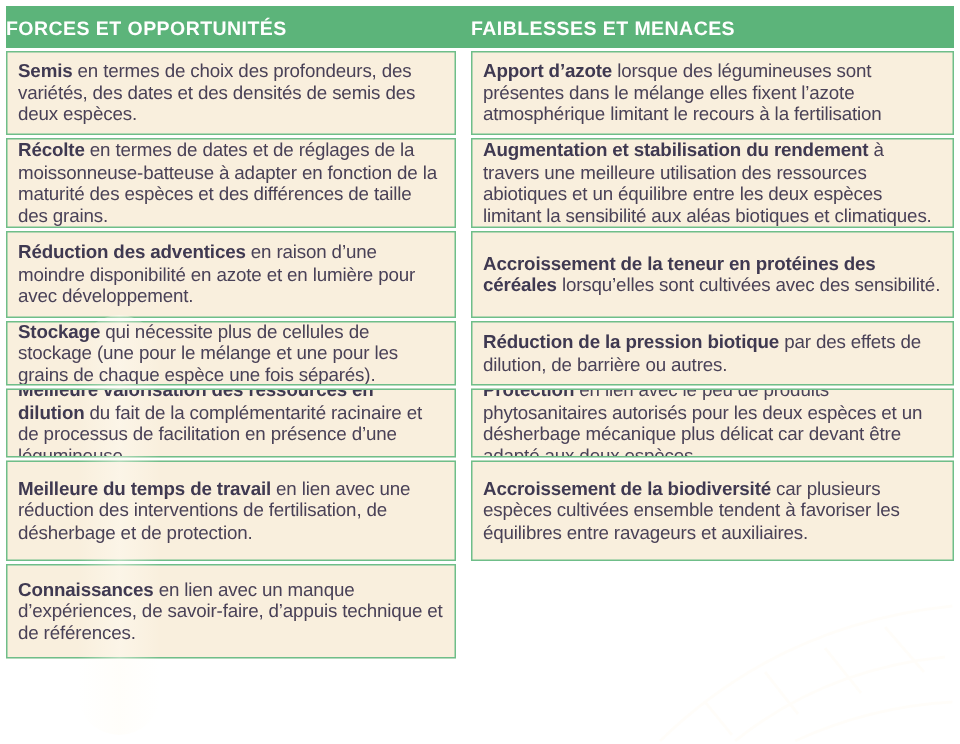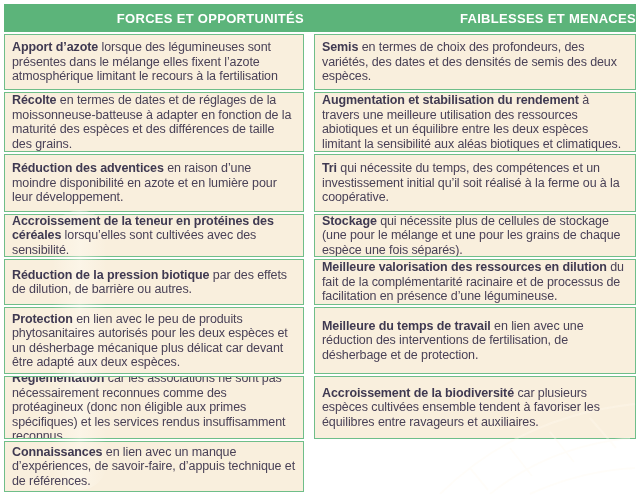--- a/index.html
+++ b/index.html
@@ -24,21 +24,21 @@
   }
   .hdr {
     grid-column: 1 / -1;
     background: #5cb47a;
     display: grid;
     grid-template-columns: 300px 1fr;
     column-gap: 10px;
     align-items: center;
   }
   .hdr-title {
-    text-align: right;
+    text-align: left;
     color: #ffffff;
     font-weight: bold;
     font-size: 13px;
     letter-spacing: 0.3px;
   }
   .cell {
     background: #f9efdd;
     border: 1px solid #6fbe89;
     display: flex;
     align-items: center;
@@ -73,38 +73,35 @@
 
 <div class="canvas">
   <div class="grid">
 
     <div class="hdr">
       <div class="hdr-title">FORCES ET OPPORTUNITÉS</div>
       <div class="hdr-title">FAIBLESSES ET MENACES</div>
     </div>
 
     <div class="cell">
-        <p><span class="lead">Apport d’azote</span><span> lorsque des légumineuses sont présentes dans le mélange elles fixent l’azote atmosphérique limitant le recours à la fertilisation</span></p>
+        <p><span class="lead">Semis</span><span> en termes de choix des profondeurs, des variétés, des dates et des densités de semis des deux espèces.</span></p>
       </div>
     <div class="cell">
-        <p><span class="lead">Semis</span><span> en termes de choix des profondeurs, des variétés, des dates et des densités de semis des deux espèces.</span></p>
+        <p><span class="lead">Apport d’azote</span><span> lorsque des légumineuses sont présentes dans le mélange elles fixent l’azote atmosphérique limitant le recours à la fertilisation</span></p>
       </div>
 
     <div class="cell">
         <p><span class="lead">Récolte</span><span> en termes de dates et de réglages de la moissonneuse-batteuse à adapter en fonction de la maturité des espèces et des différences de taille des grains.</span></p>
       </div>
     <div class="cell">
         <p><span class="lead">Augmentation et stabilisation du rendement</span><span> à travers une meilleure utilisation des ressources abiotiques et un équilibre entre les deux espèces limitant la sensibilité aux aléas biotiques et climatiques.</span></p>
       </div>
 
     <div class="cell">
-        <p><span class="lead">Réduction des adventices</span><span> en raison d’une moindre disponibilité en azote et en lumière pour leur développement.</span></p>
-      </div>
-    <div class="cell">
-        <p><span class="lead">Tri</span><span> qui nécessite du temps, des compétences et un investissement initial qu’il soit réalisé à la ferme ou à la coopérative.</span></p>
+        <p><span class="lead">Réduction des adventices</span><span> en raison d’une moindre disponibilité en azote et en lumière pour avec développement.</span></p>
       </div>
 
     <div class="cell">
         <p><span class="lead">Accroissement de la teneur en protéines des céréales</span><span> lorsqu’elles sont cultivées avec des sensibilité.</span></p>
       </div>
     <div class="cell">
         <p><span class="lead">Stockage</span><span> qui nécessite plus de cellules de stockage (une pour le mélange et une pour les grains de chaque espèce une fois séparés).</span></p>
       </div>
 
     <div class="cell">
@@ -114,23 +111,20 @@
     <div class="cell">
         <p><span class="lead">Meilleure valorisation des ressources en dilution</span><span> du fait de la complémentarité racinaire et de processus de facilitation en présence d’une légumineuse.</span></p>
       </div>
     <div class="cell">
         <p><span class="lead">Protection</span><span> en lien avec le peu de produits phytosanitaires autorisés pour les deux espèces et un désherbage mécanique plus délicat car devant être adapté aux deux espèces.</span></p>
       </div>
 
     <div class="cell">
         <p><span class="lead">Meilleure du temps de travail</span><span> en lien avec une réduction des interventions de fertilisation, de désherbage et de protection.</span></p>
       </div>
-    <div class="cell">
-        <p><span class="lead">Réglementation</span><span> car les associations ne sont pas nécessairement reconnues comme des protéagineux (donc non éligible aux primes spécifiques) et les services rendus insuffisamment reconnus.</span></p>
-      </div>
 
     <div class="cell">
         <p><span class="lead">Accroissement de la biodiversité</span><span> car plusieurs espèces cultivées ensemble tendent à favoriser les équilibres entre ravageurs et auxiliaires.</span></p>
       </div>
     <div class="cell">
         <p><span class="lead">Connaissances</span><span> en lien avec un manque d’expériences, de savoir-faire, d’appuis technique et de références.</span></p>
       </div>
 
   </div>
 

